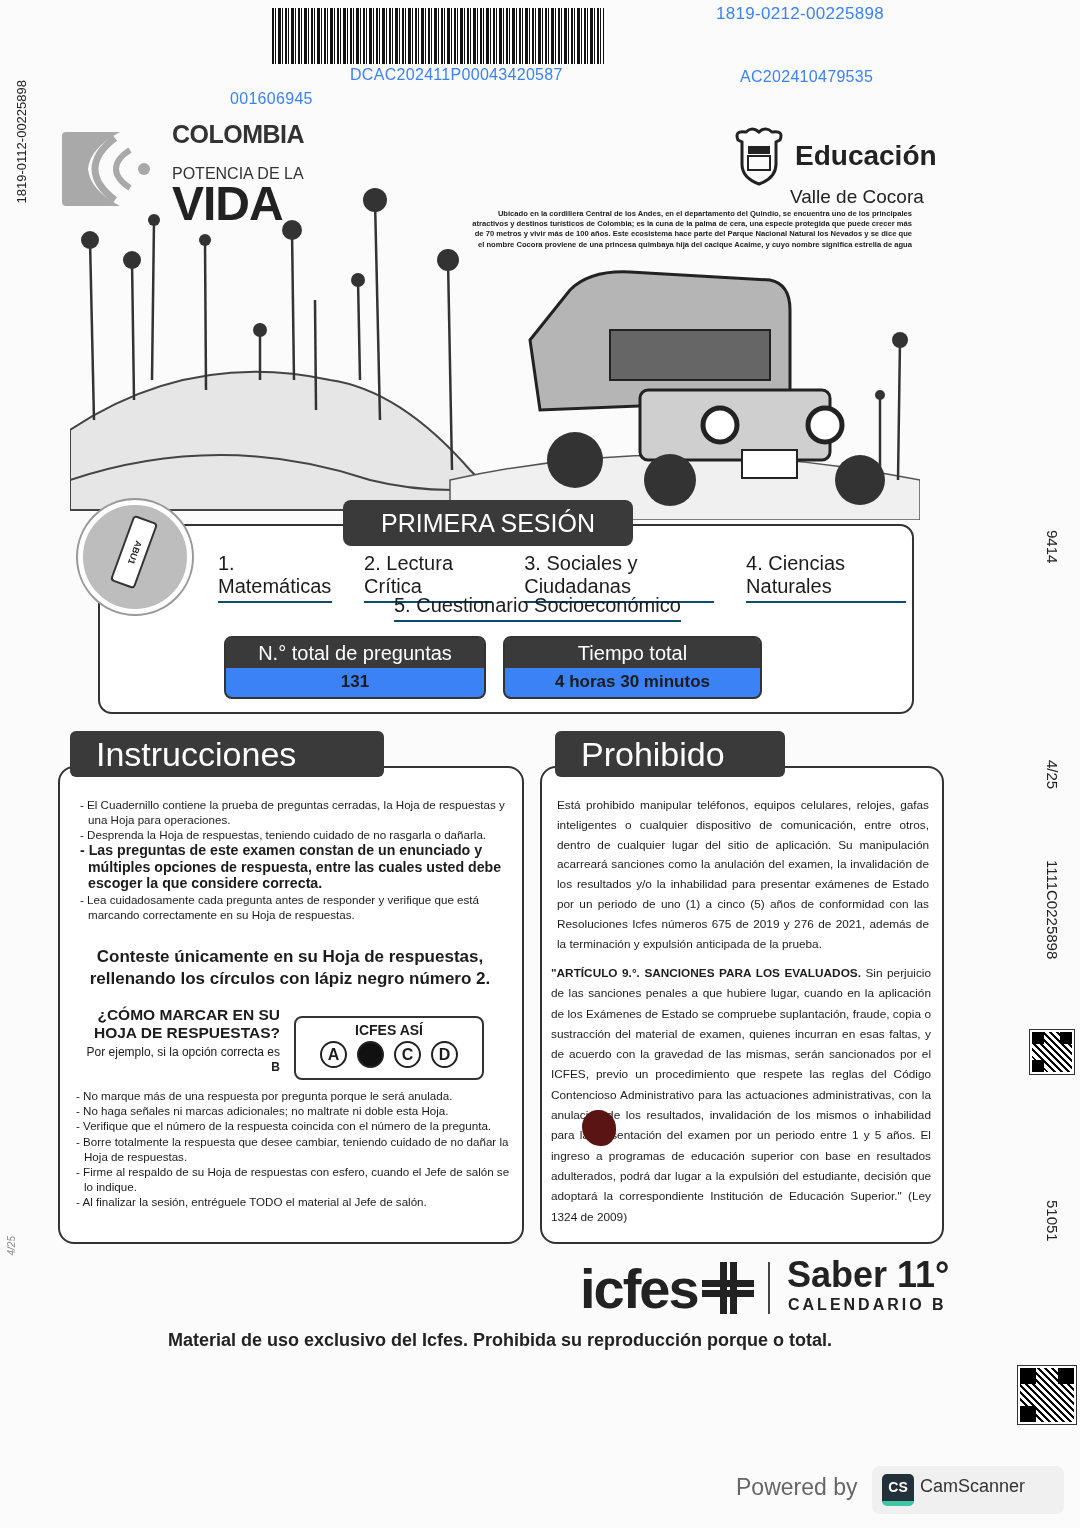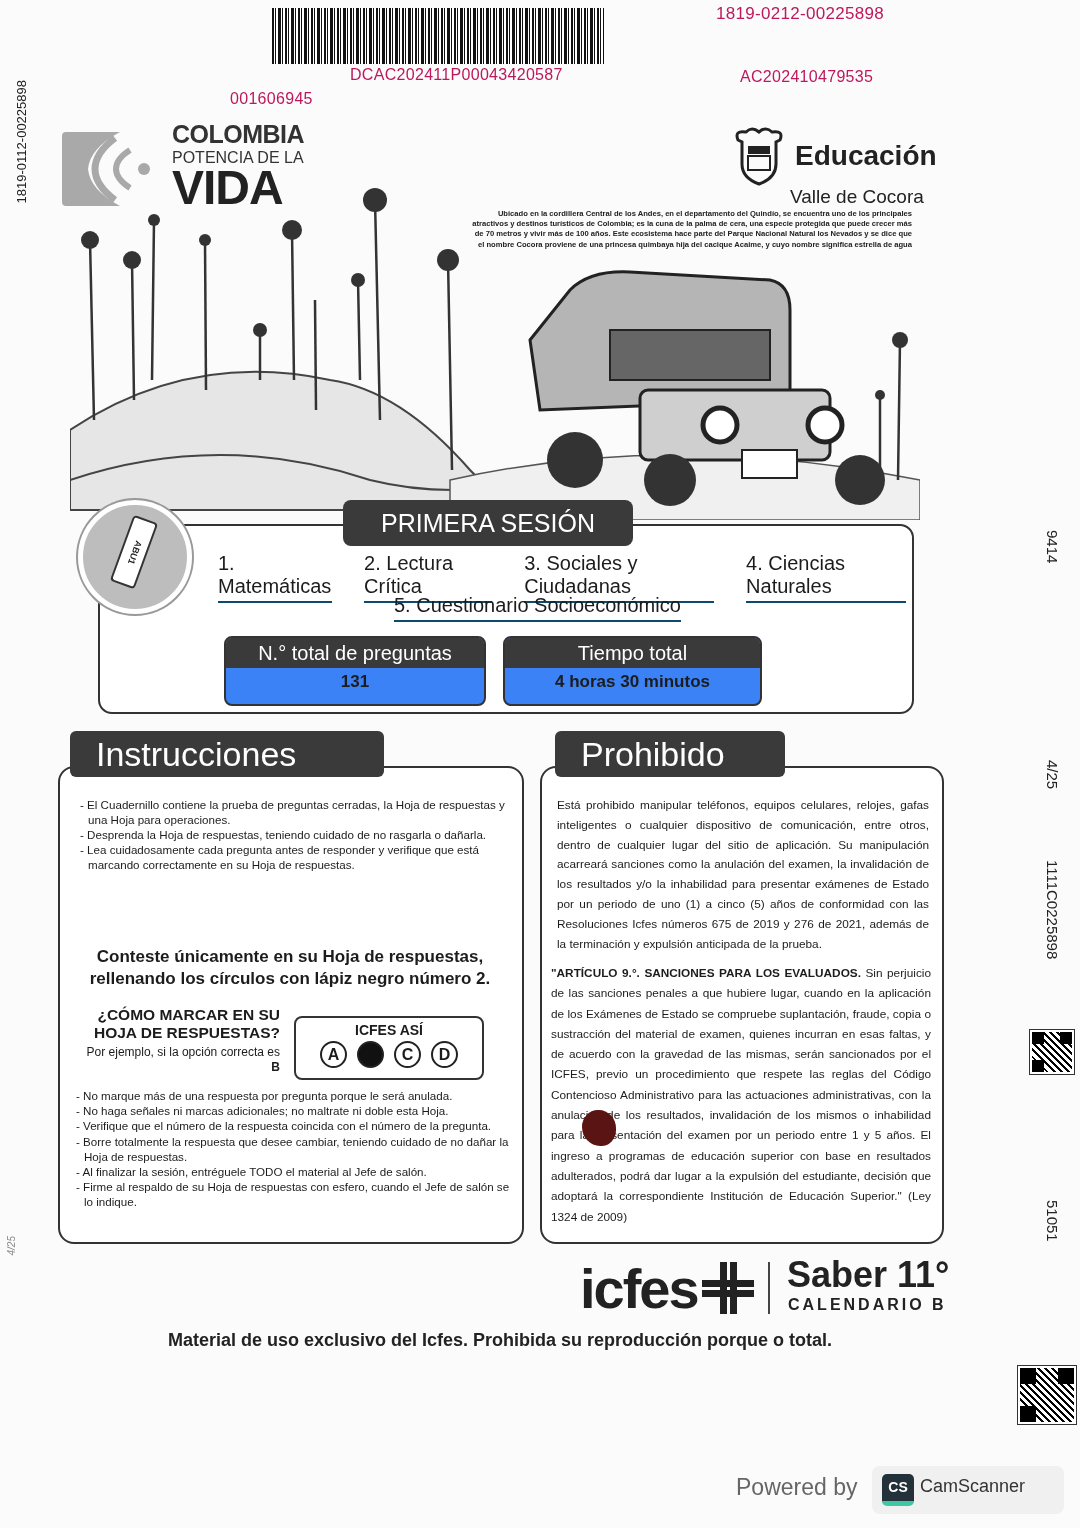--- a/index.html
+++ b/index.html
@@ -1,46 +1,46 @@
 <!DOCTYPE html>
 <html><head>
 <meta charset="utf-8">
 <style>
   html, body { margin:0; padding:0; }
   body { width:1080px; height:1528px; background:#fbfbfb; position:relative; overflow:hidden;
          font-family:"Liberation Sans", "DejaVu Sans", sans-serif; color:#1c1c1c; }
   .abs { position:absolute; }
   .barcode { left:272px; top:8px; width:332px; height:56px;
     background: repeating-linear-gradient(90deg,#111 0 2px,#fff 2px 3px,#111 3px 4px,#fff 4px 6px,#111 6px 9px,#fff 9px 10px,#111 10px 11px,#fff 11px 13px); }
-  .mono { font-family:"Liberation Sans", sans-serif; font-size:16px; color:#be185d; letter-spacing:0.3px; }
+  .mono { font-family:"Liberation Sans", sans-serif; font-size:16px; color:#3b82f6; letter-spacing:0.3px; }
   .vert { writing-mode:vertical-rl; font-size:15px; color:#222; }
   .vert.rev { transform:rotate(180deg); }
   
   .colombia-mark { left:60px; top:128px; width:95px; height:82px; }
   .colombia-text { left:172px; top:122px; line-height:1; }
   .colombia-text .c1 { font-size:25px; font-weight:bold; color:#333; letter-spacing:-0.5px; }
-  .colombia-text .c2 { font-size:16px; color:#333; margin-top:3px; }
+  .colombia-text .c2 { font-size:16px; color:#333; margin-top:19px; }
   .colombia-text .c3 { font-size:48px; font-weight:bold; color:#222; letter-spacing:-1px; margin-top:-2px; }
   .edu { left:730px; top:126px; }
   .edu-title { left:795px; top:140px; font-size:28px; font-weight:bold; color:#222; }
   .edu-sub { left:790px; top:186px; font-size:19px; color:#222; }
   .valle-desc { left:470px; top:209px; width:442px; font-size:7.6px; line-height:10.2px; text-align:right; color:#222; font-weight:bold; }
   
   .illus { left:70px; top:180px; width:850px; height:340px; }
   
   .session-box { left:98px; top:524px; width:812px; height:186px; border:2px solid #333; border-radius:14px; background:#fff; }
   .session-tab { left:343px; top:500px; width:290px; height:46px; background:#3a3a3a; border-radius:8px; color:#fff;
      font-size:25px; text-align:center; line-height:46px; }
   .pencil-badge { left:78px; top:500px; width:104px; height:104px; border-radius:50%; background:#bdbdbd; border:5px solid #fff; box-shadow:0 0 0 2px #999; }
   .subjects { left:186px; top:552px; width:720px; display:flex; justify-content:space-between; font-size:20px; }
   .subjects span, .subject5 { border-bottom:2px solid #0c4a6e; padding-bottom:3px;margin-left:32px; }
   .subject5 { left:362px; top:594px; font-size:20px; }
   .stat { top:636px; border:2px solid #333; border-radius:8px; overflow:hidden; background:#3b82f6; }
   .stat .head { background:#3a3a3a; color:#fff; font-size:20px; text-align:center; height:30px; line-height:30px; }
-  .stat .val { font-size:17px; font-weight:bold; text-align:center; height:36px; line-height:28px; }
+  .stat .val { font-size:17px; font-weight:bold; text-align:center; height:29px; line-height:28px; }
   
   .panel { border:2px solid #333; border-radius:16px; background:#fff; }
   .panel-tab { background:#3a3a3a; color:#fff; border-radius:6px; font-size:34px; padding-left:26px; height:46px; line-height:46px; }
   .instr-list { left:80px; top:797px; width:430px; font-size:11.6px; line-height:15px; }
   .instr-list div { text-indent:-8px; padding-left:8px; }
   .instr-list .big { font-size:14.2px; font-weight:bold; line-height:16.5px; }
   .contest { left:70px; top:946px; width:440px; text-align:center; font-size:17px; font-weight:bold; line-height:22px; }
   .howto { left:80px; top:1006px; width:200px; text-align:right; }
   .howto .q { font-size:15.5px; font-weight:bold; line-height:18px; }
   .howto .s { font-size:12px; line-height:15px; margin-top:3px; }
@@ -164,20 +164,21 @@
 <div class="abs stat" style="left:503px;width:255px;">
   <div class="head">Tiempo total</div>
   <div class="val">4 horas 30 minutos</div>
 </div>
 
 <div class="abs panel" style="left:58px;top:766px;width:462px;height:474px;"></div>
 <div class="abs panel-tab" style="left:70px;top:731px;width:288px;">Instrucciones</div>
 <div class="abs instr-list">
   <div>- El Cuadernillo contiene la prueba de preguntas cerradas, la Hoja de respuestas y una Hoja para operaciones.</div>
   <div>- Desprenda la Hoja de respuestas, teniendo cuidado de no rasgarla o dañarla.</div>
+  <div class="big">- Las preguntas de este examen constan de un enunciado y múltiples opciones de respuesta, entre las cuales usted debe escoger la que considere correcta.</div>
   <div>- Lea cuidadosamente cada pregunta antes de responder y verifique que está marcando correctamente en su Hoja de respuestas.</div>
 </div>
 <div class="abs contest">Conteste únicamente en su Hoja de respuestas, rellenando los círculos con lápiz negro número 2.</div>
 <div class="abs howto">
   <div class="q">¿CÓMO MARCAR EN SU HOJA DE RESPUESTAS?</div>
   <div class="s">
     <span>Por ejemplo, si la opción correcta es</span>
     <b>B</b>
   </div>
 </div>
@@ -188,22 +189,22 @@
     <div class="bubble filled"></div>
     <div class="bubble">C</div>
     <div class="bubble">D</div>
   </div>
 </div>
 <div class="abs rules2">
   <div>- No marque más de una respuesta por pregunta porque le será anulada.</div>
   <div>- No haga señales ni marcas adicionales; no maltrate ni doble esta Hoja.</div>
   <div>- Verifique que el número de la respuesta coincida con el número de la pregunta.</div>
   <div>- Borre totalmente la respuesta que desee cambiar, teniendo cuidado de no dañar la Hoja de respuestas.</div>
+  <div>- Firme al respaldo de su Hoja de respuestas con esfero, cuando el Jefe de salón se lo indique.</div>
   <div>- Al finalizar la sesión, entréguele TODO el material al Jefe de salón.</div>
-  <div>- Firme al respaldo de su Hoja de respuestas con esfero, cuando el Jefe de salón se lo indique.</div>
 </div>
 
 <div class="abs panel" style="left:540px;top:766px;width:400px;height:474px;"></div>
 <div class="abs panel-tab" style="left:555px;top:731px;width:204px;">Prohibido</div>
 <div class="abs prohib-text">Está prohibido manipular teléfonos, equipos celulares, relojes, gafas inteligentes o cualquier dispositivo de comunicación, entre otros, dentro de cualquier lugar del sitio de aplicación. Su manipulación acarreará sanciones como la anulación del examen, la invalidación de los resultados y/o la inhabilidad para presentar exámenes de Estado por un periodo de uno (1) a cinco (5) años de conformidad con las Resoluciones Icfes números 675 de 2019 y 276 de 2021, además de la terminación y expulsión anticipada de la prueba.</div>
 <div class="abs prohib-text2">
   <b>"ARTÍCULO 9.°. SANCIONES PARA LOS EVALUADOS.</b><span> Sin perjuicio de las sanciones penales a que hubiere lugar, cuando en la aplicación de los Exámenes de Estado se compruebe suplantación, fraude, copia o sustracción del material de examen, quienes incurran en esas faltas, y de acuerdo con la gravedad de las mismas, serán sancionados por el ICFES, previo un procedimiento que respete las reglas del Código Contencioso Administrativo para las actuaciones administrativas, con la anulación de los resultados, invalidación de los mismos o inhabilidad para la presentación del examen por un periodo entre 1 y 5 años. El ingreso a programas de educación superior con base en resultados adulterados, podrá dar lugar a la expulsión del estudiante, decisión que adoptará la correspondiente Institución de Educación Superior." (Ley 1324 de 2009)</span>
 </div>
 <div class="abs blot"></div>
 

